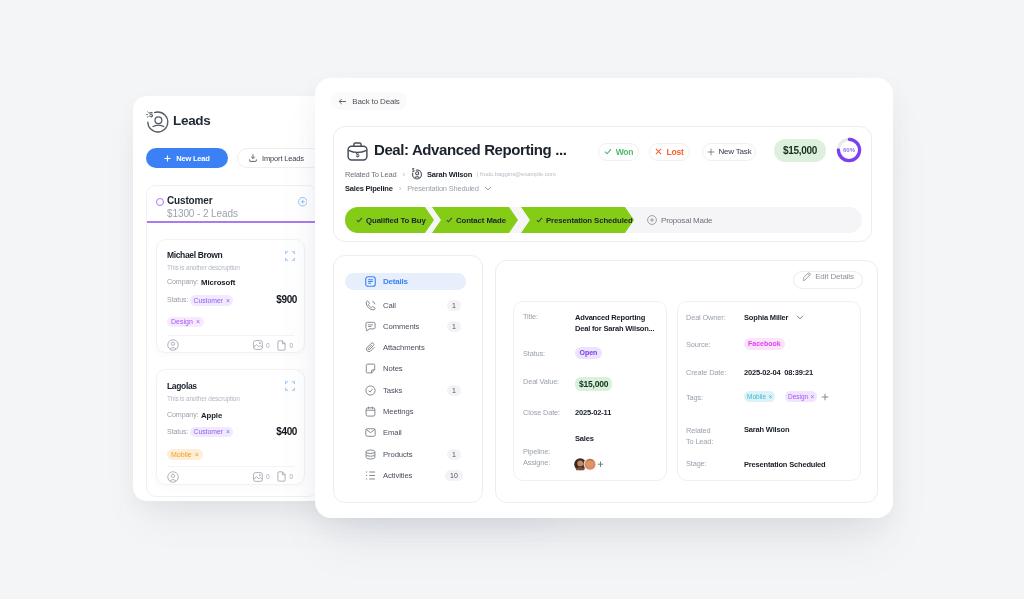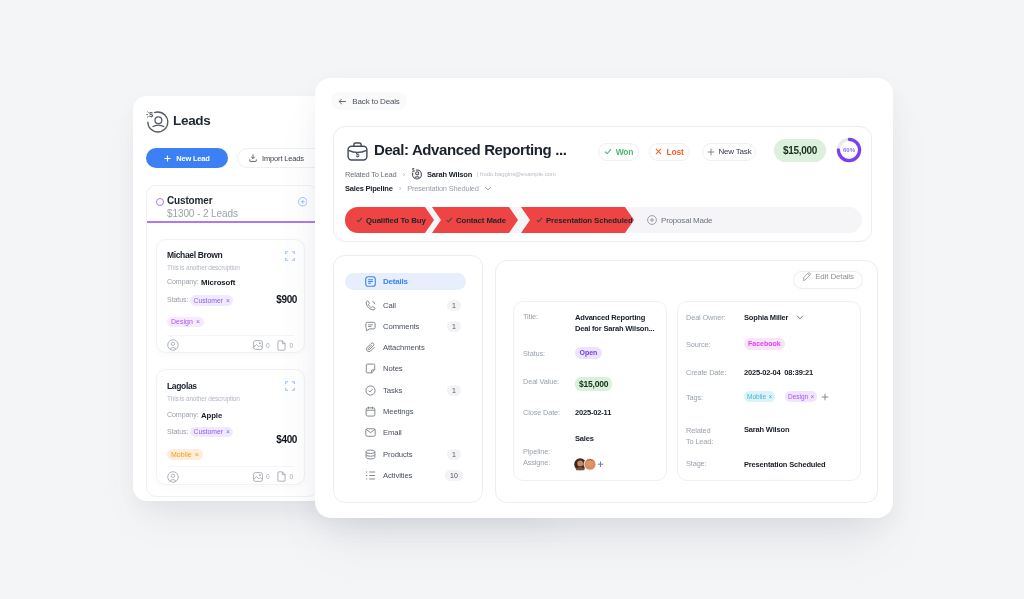--- a/index.html
+++ b/index.html
@@ -41,21 +41,21 @@
 #btnTask { left:387px; width:54px; color:#343b46; font-weight:normal; font-size:8px; }
 #hPrice { left:459px; top:60.5px; width:52px; height:23px; border-radius:11.5px; background:#dcf0dd; color:#17301e; font-size:10px; font-weight:bold; letter-spacing:-0.3px; display:flex; align-items:center; justify-content:center; }
 #ring { left:521px; top:59px; }
 .brow { position:absolute; display:flex; align-items:center; white-space:nowrap; }
 #brow1 { left:30px; top:90px; font-size:7.5px; letter-spacing:-0.2px; color:#6c737e; }
 #brow2 { left:30px; top:106px; font-size:7.5px; letter-spacing:-0.2px; color:#6c737e; }
 .bsep { color:#b4bac2; margin:0 6px; font-size:8px; }
 .bname { font-weight:bold; color:#171d26; font-size:7.5px; }
 .bmail { color:#b7bdc5; font-size:6px; margin-left:5px; letter-spacing:-0.1px; }
 #stagebar { left:30px; top:129px; width:517px; height:26px; background:#f5f5f7; border-radius:13px; overflow:hidden; }
-.stg { position:absolute; top:0; height:26px; background:#ef4444; display:flex; align-items:center; font-size:7.8px; font-weight:bold; letter-spacing:-0.1px; color:#20262e; white-space:nowrap; }
+.stg { position:absolute; top:0; height:26px; background:#84cc16; display:flex; align-items:center; font-size:7.8px; font-weight:bold; letter-spacing:-0.1px; color:#20262e; white-space:nowrap; }
 .stg-gray { position:absolute; top:0; height:26px; display:flex; align-items:center; font-size:8px; letter-spacing:-0.2px; color:#6b727d; white-space:nowrap; }
 
 #menuCard { left:18px; top:177px; width:150px; height:248px; border:1px solid #ededf0; border-radius:12px; background:#fff; }
 #detailsPill { position:absolute; left:30px; top:195px; width:121px; height:17px; background:#e7effd; border-radius:8.5px; }
 .mi { position:absolute; left:34px; height:12px; display:flex; align-items:center; font-size:7.7px; letter-spacing:-0.1px; color:#49515c; white-space:nowrap;padding-left:16px; }
 .mi svg { flex:none; margin-right:7px; }
 .badge { position:absolute; left:132px; width:14px; height:11px; border-radius:5.5px; background:#f3f3f5; color:#4b535e; font-size:7px; font-weight:normal; display:flex; align-items:center; justify-content:center; }
 
 #detailCard { left:180px; top:182px; width:383px; height:243px; border:1px solid #ededf0; border-radius:12px; background:#fff; }
 #dcTitle { left:199px; top:191px; font-size:12px; font-weight:bold; color:#1b222c; letter-spacing:-0.58px; white-space:nowrap; }
@@ -135,21 +135,21 @@
 <div class="leadcard" style="top:273px; height:116px;">
   <div class="lc-name" style="top:11px;">Lagolas</div>
   <svg class="expand" width="10" height="10" viewBox="0 0 11 11">
         <path d="M0.8 3.4 V0.8 H3.4 M7.6 0.8 H10.2 V3.4 M10.2 7.6 V10.2 H7.6 M3.4 10.2 H0.8 V7.6" fill="none" stroke="#9dc2fb" stroke-width="1.3"></path>
       </svg>
   <div class="lc-desc" style="top:25px;">This is another descruption</div>
   <div class="lc-lab" style="top:41px;">Company:</div>
   <div class="lc-bval" style="left:44px; top:41px;">Apple</div>
   <div class="lc-lab" style="top:57.5px;">Status:</div>
   <span class="pill st-pill" style="top:56.5px;">Customer   ×</span>
-  <span class="price" style="top:55.5px;margin-top:8px;">$400</span>
+  <span class="price" style="top:55.5px;">$400</span>
   <span class="pill tag" style="top:79px; background:#fdeedc; color:#f59e0b;">Mobile   ×</span>
   <div class="lc-foot" style="top:96px;"></div>
   <svg class="abs" style="left:10px; top:100.5px;" width="12" height="12" viewBox="0 0 13 13">
         <circle cx="6.5" cy="6.5" r="5.7" fill="none" stroke="#9ea5ae" stroke-width="0.9"></circle>
         <circle cx="6.5" cy="5.2" r="1.8" fill="none" stroke="#9ea5ae" stroke-width="0.9"></circle>
         <path d="M3.4 10.5 Q6.5 7.8 9.6 10.5" fill="none" stroke="#9ea5ae" stroke-width="0.9"></path>
       </svg>
   <svg class="abs" style="left:96px; top:101.5px;" width="10" height="10" viewBox="0 0 11 11">
         <rect x="0.7" y="0.7" width="9.6" height="9.6" rx="2" fill="none" stroke="#99a0a9" stroke-width="0.9"></rect>
         <path d="M0.9 8 L4 5 L6.5 7.5 L8 6 L10.2 8.2" fill="none" stroke="#99a0a9" stroke-width="0.9"></path>

